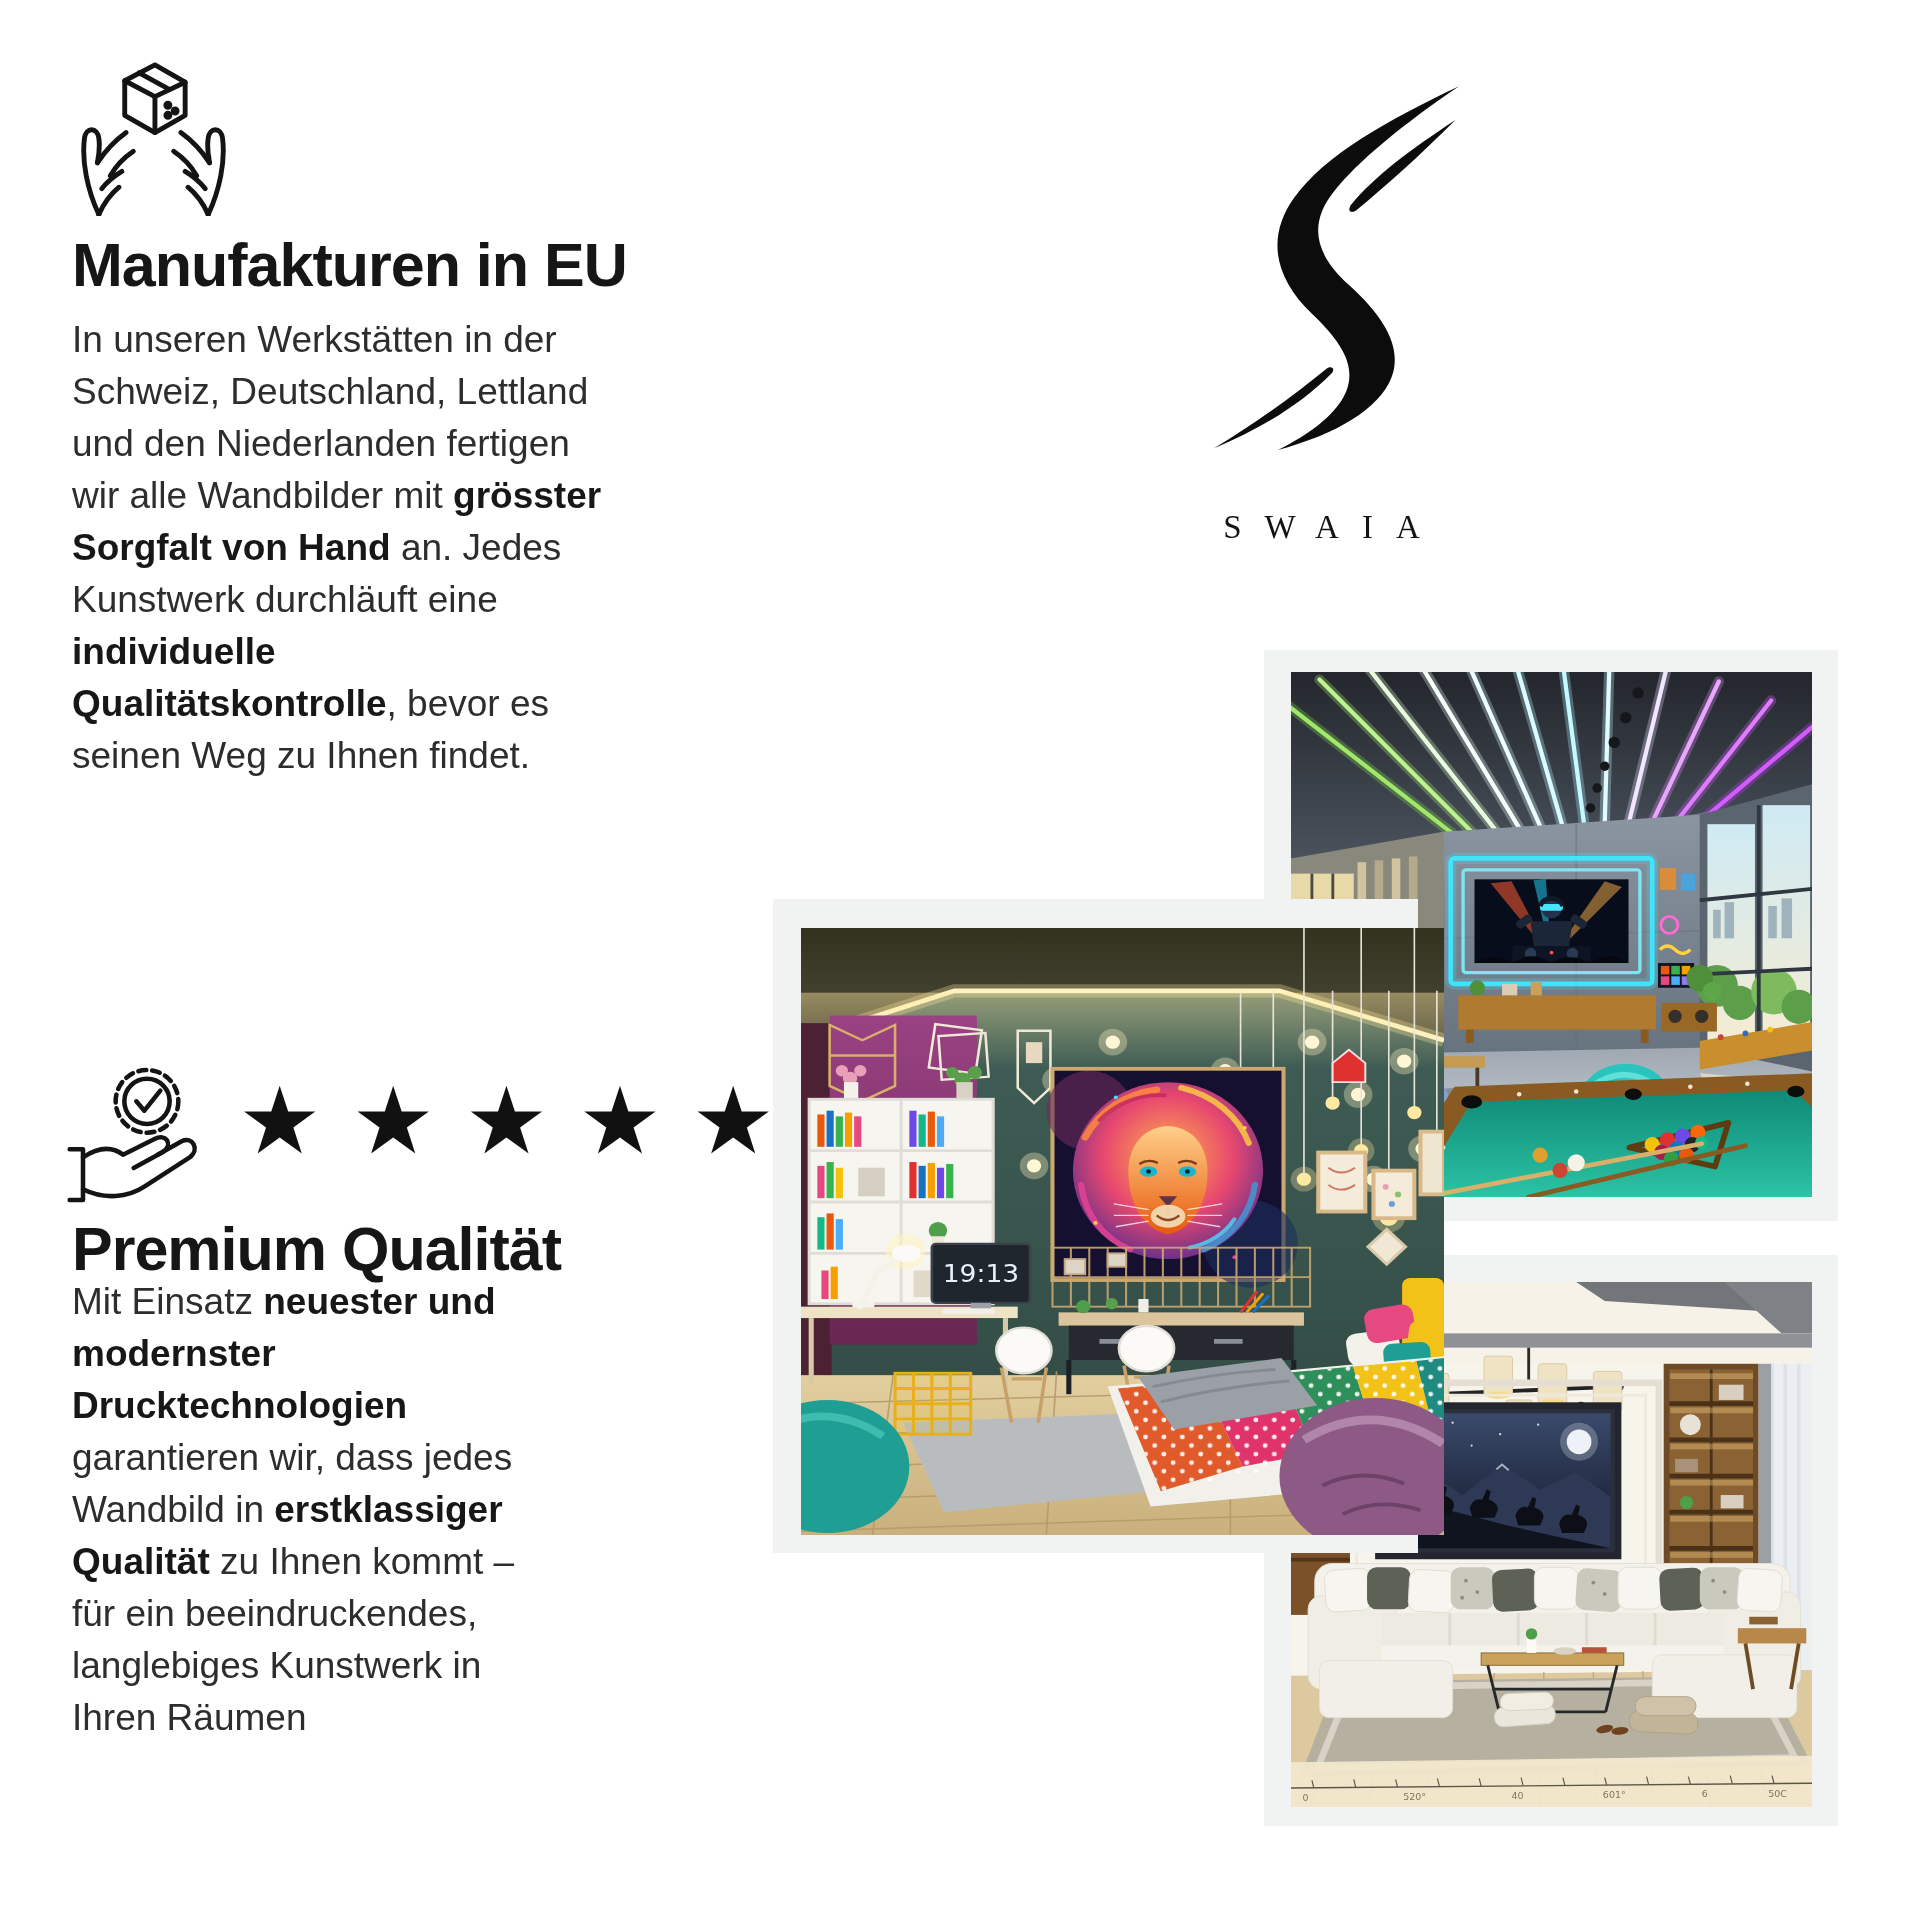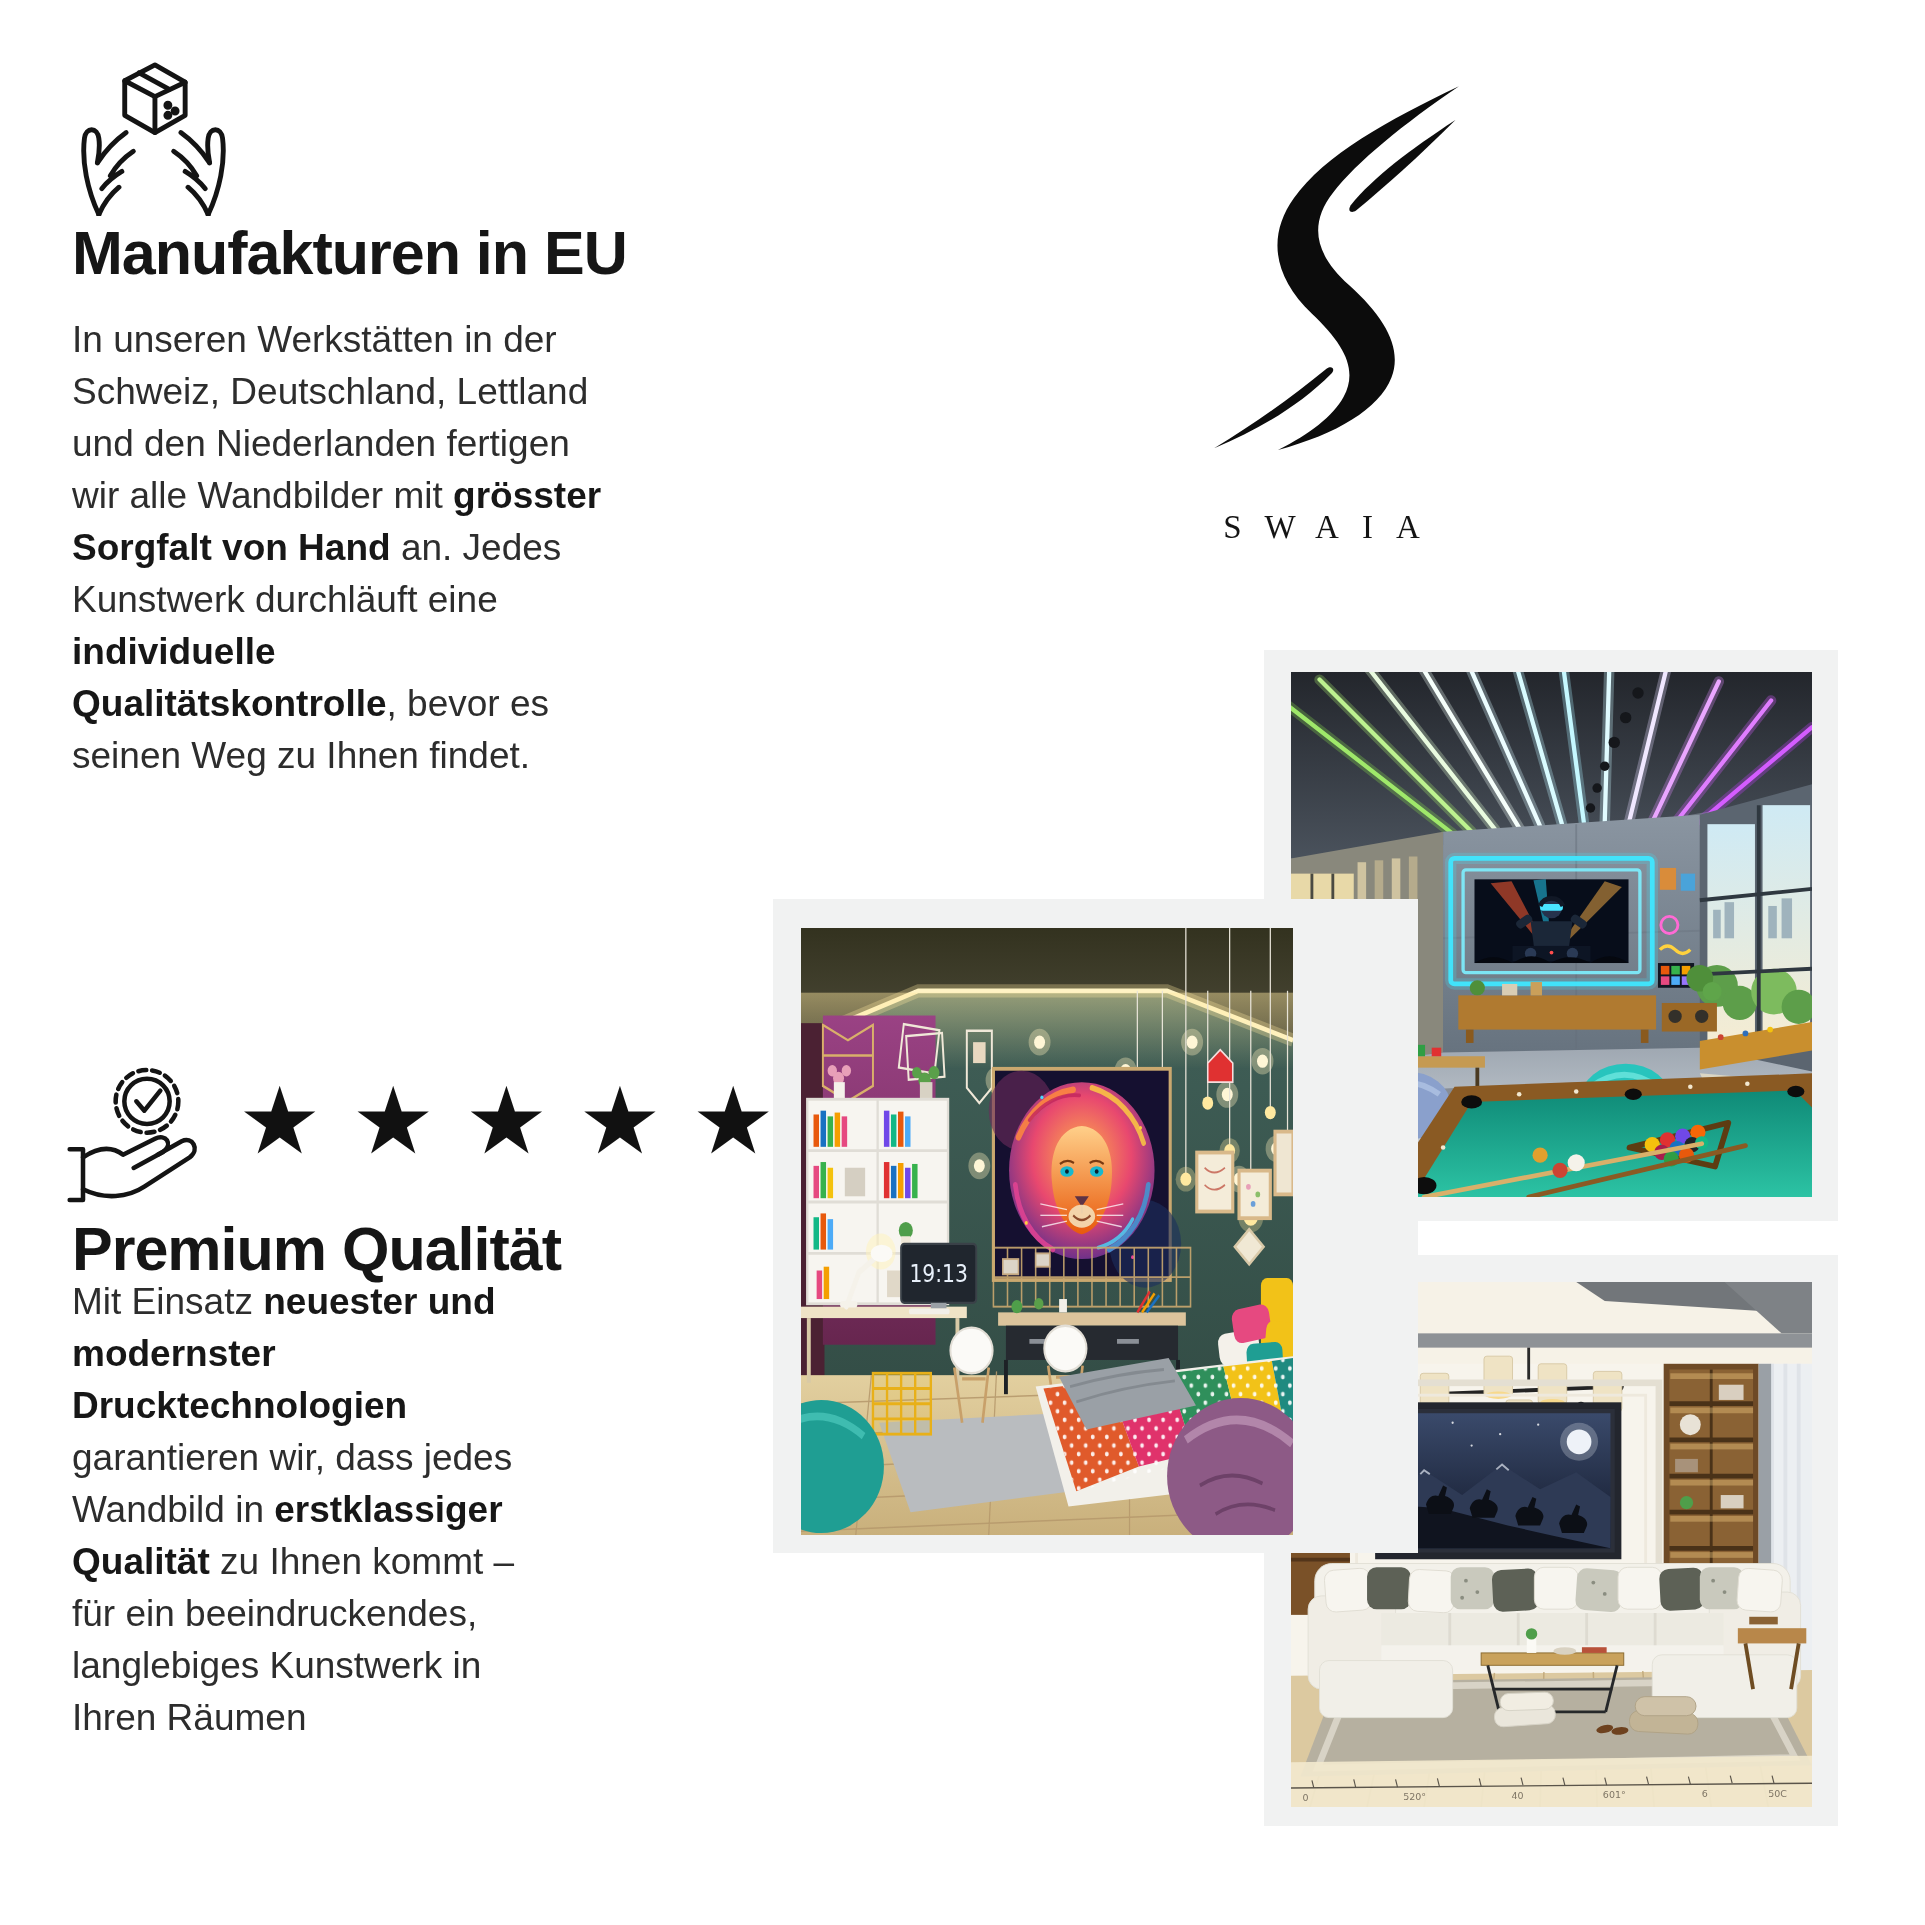--- a/index.html
+++ b/index.html
@@ -33,21 +33,21 @@
 
     <path d="M22 113 C14 96 10 76 12 60 C13 52 21 52 22 60 C23 67 22 72 21 77"></path>
     <path d="M21 77 C27 68 34 61 41 56 M30 86 C34 79 40 73 46 69 M24 95 C28 90 33 86 38 83"></path>
     <path d="M22 113 C26 104 30 99 36 94"></path>
 
     <path d="M98 113 C106 96 110 76 108 60 C107 52 99 52 98 60 C97 67 98 72 99 77"></path>
     <path d="M99 77 C93 68 86 61 79 56 M90 86 C86 79 80 73 74 69 M96 95 C92 90 87 86 82 83"></path>
     <path d="M98 113 C94 104 90 99 84 94"></path>
   </svg>
 
-  <h1 class="head abs" style="left:72px;top:221px;width:723px;">Manufakturen in EU</h1>
+  <h1 class="head abs" style="left:72px;top:233px;width:723px;">Manufakturen in EU</h1>
 
   <p class="body abs" style="left:72px;top:314px;width:533px;"><span>In unseren Werkstätten in der Schweiz, Deutschland, Lettland und den Niederlanden fertigen wir alle Wandbilder mit </span><span class="b">grösster Sorgfalt von Hand</span><span> an. Jedes Kunstwerk durchläuft eine </span><span class="b">individuelle Qualitätskontrolle</span><span>, bevor es seinen Weg zu Ihnen findet.</span></p>
 
   <svg class="abs" style="left:59px;top:1056px;" width="160" height="152" viewBox="0 0 120 114" fill="none" stroke="#141414" stroke-width="3.4" stroke-linecap="round" stroke-linejoin="round">
 
     <circle cx="66" cy="34" r="17"></circle>
     <circle cx="66" cy="34" r="23.5" stroke-dasharray="6 4.4"></circle>
     <path d="M58 34 L64 41 L76 26"></path>
 
     <path d="M8 70 L18 70 L18 108 L8 108"></path>
@@ -544,21 +544,21 @@
             <text x="328" y="543">601°</text>
             <text x="432" y="542">6</text>
             <text x="502" y="541">50C</text>
           </g>
         </g>
       </svg>
     </div>
   </div>
 
   <div class="photo-card" style="left:773px;top:899px;width:645px;height:654px;z-index:2;">
-    <div class="photo" style="left:27.6px;top:28.5px;width:492px;height:607px;">
+    <div class="photo" style="left:27.6px;top:28.5px;width:643px;height:607px;">
       <svg viewBox="0 0 629 638" preserveAspectRatio="none">
         <defs>
           <linearGradient id="p2ceil" x1="0" y1="0" x2="0" y2="1">
               <stop offset="0" stop-color="#33321f"></stop>
               <stop offset="1" stop-color="#4c4a38"></stop>
             </linearGradient>
           <linearGradient id="p2mag" x1="0" y1="0" x2="0" y2="1">
               <stop offset="0" stop-color="#9a4284"></stop>
               <stop offset="1" stop-color="#67264f"></stop>
             </linearGradient>

